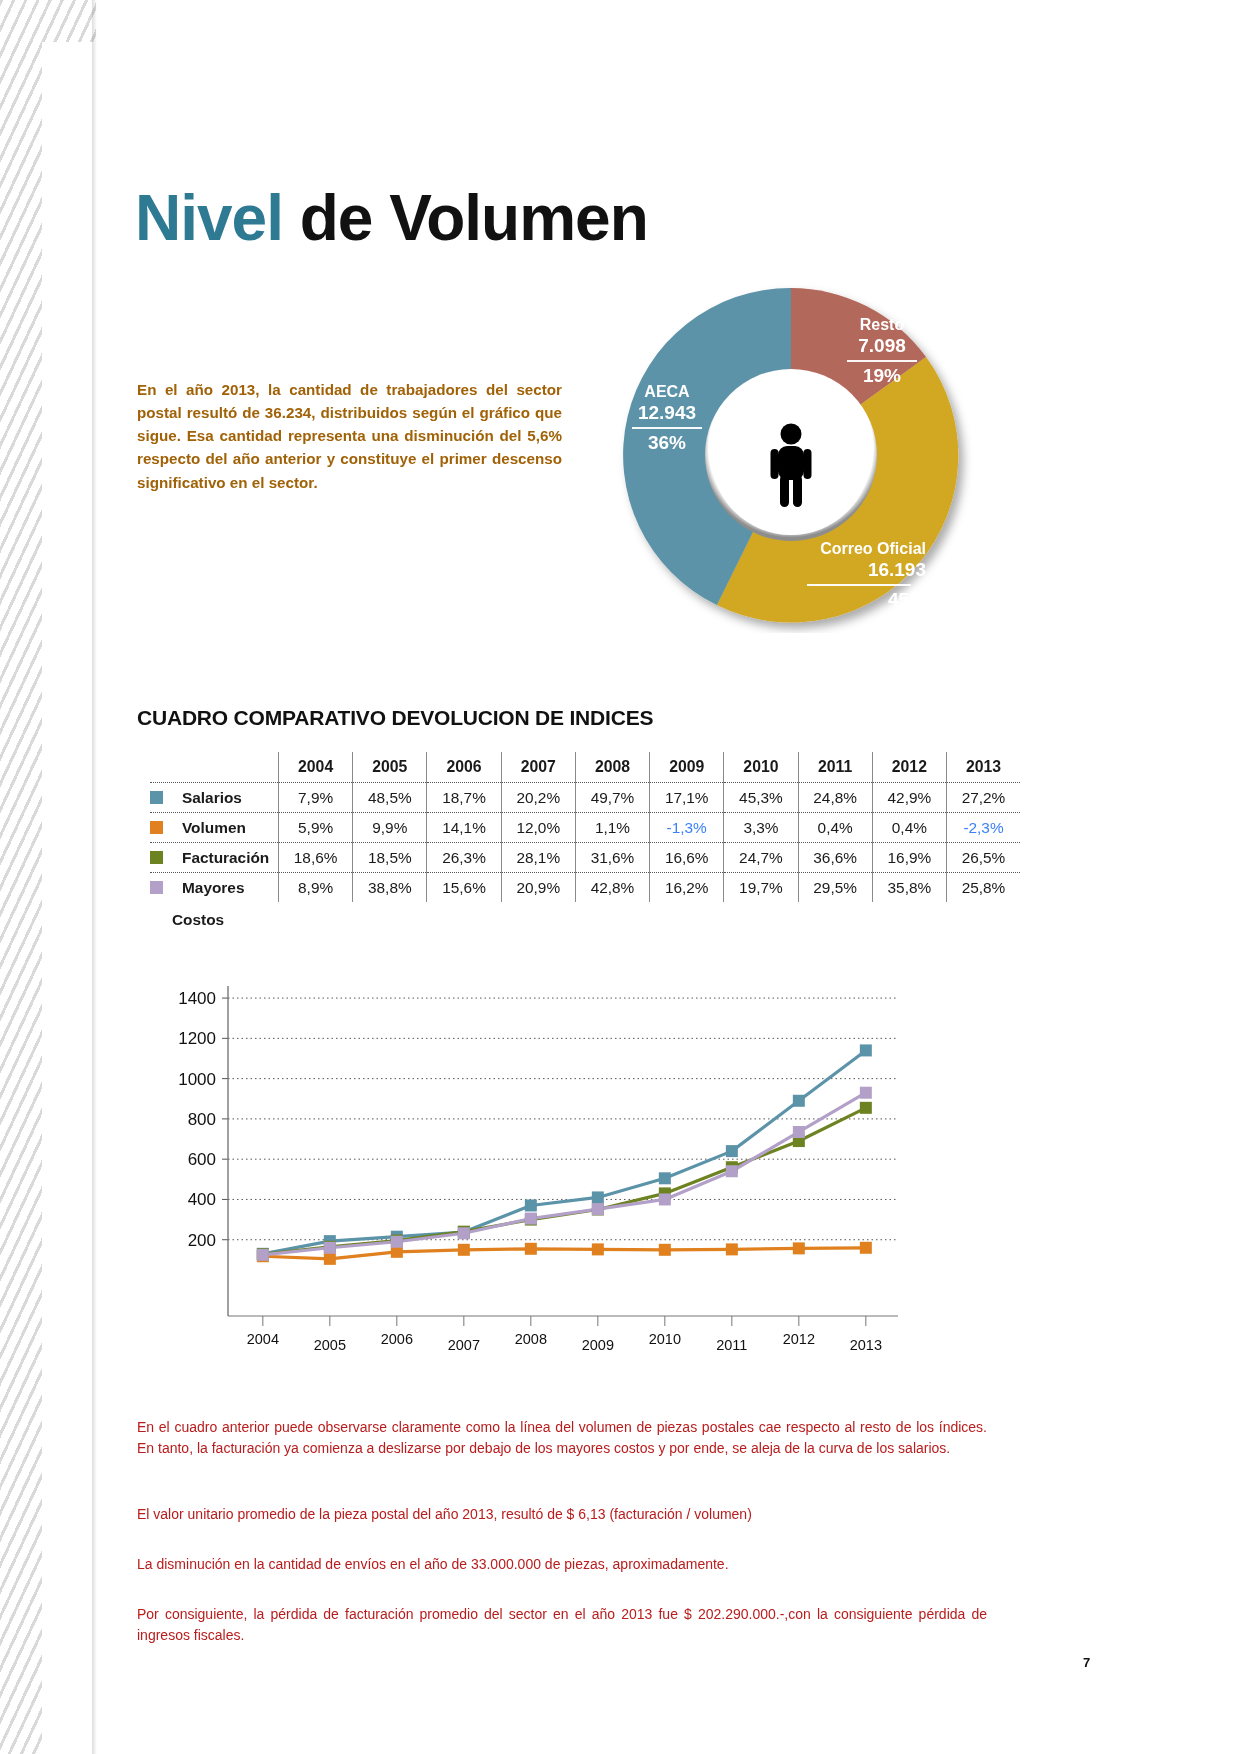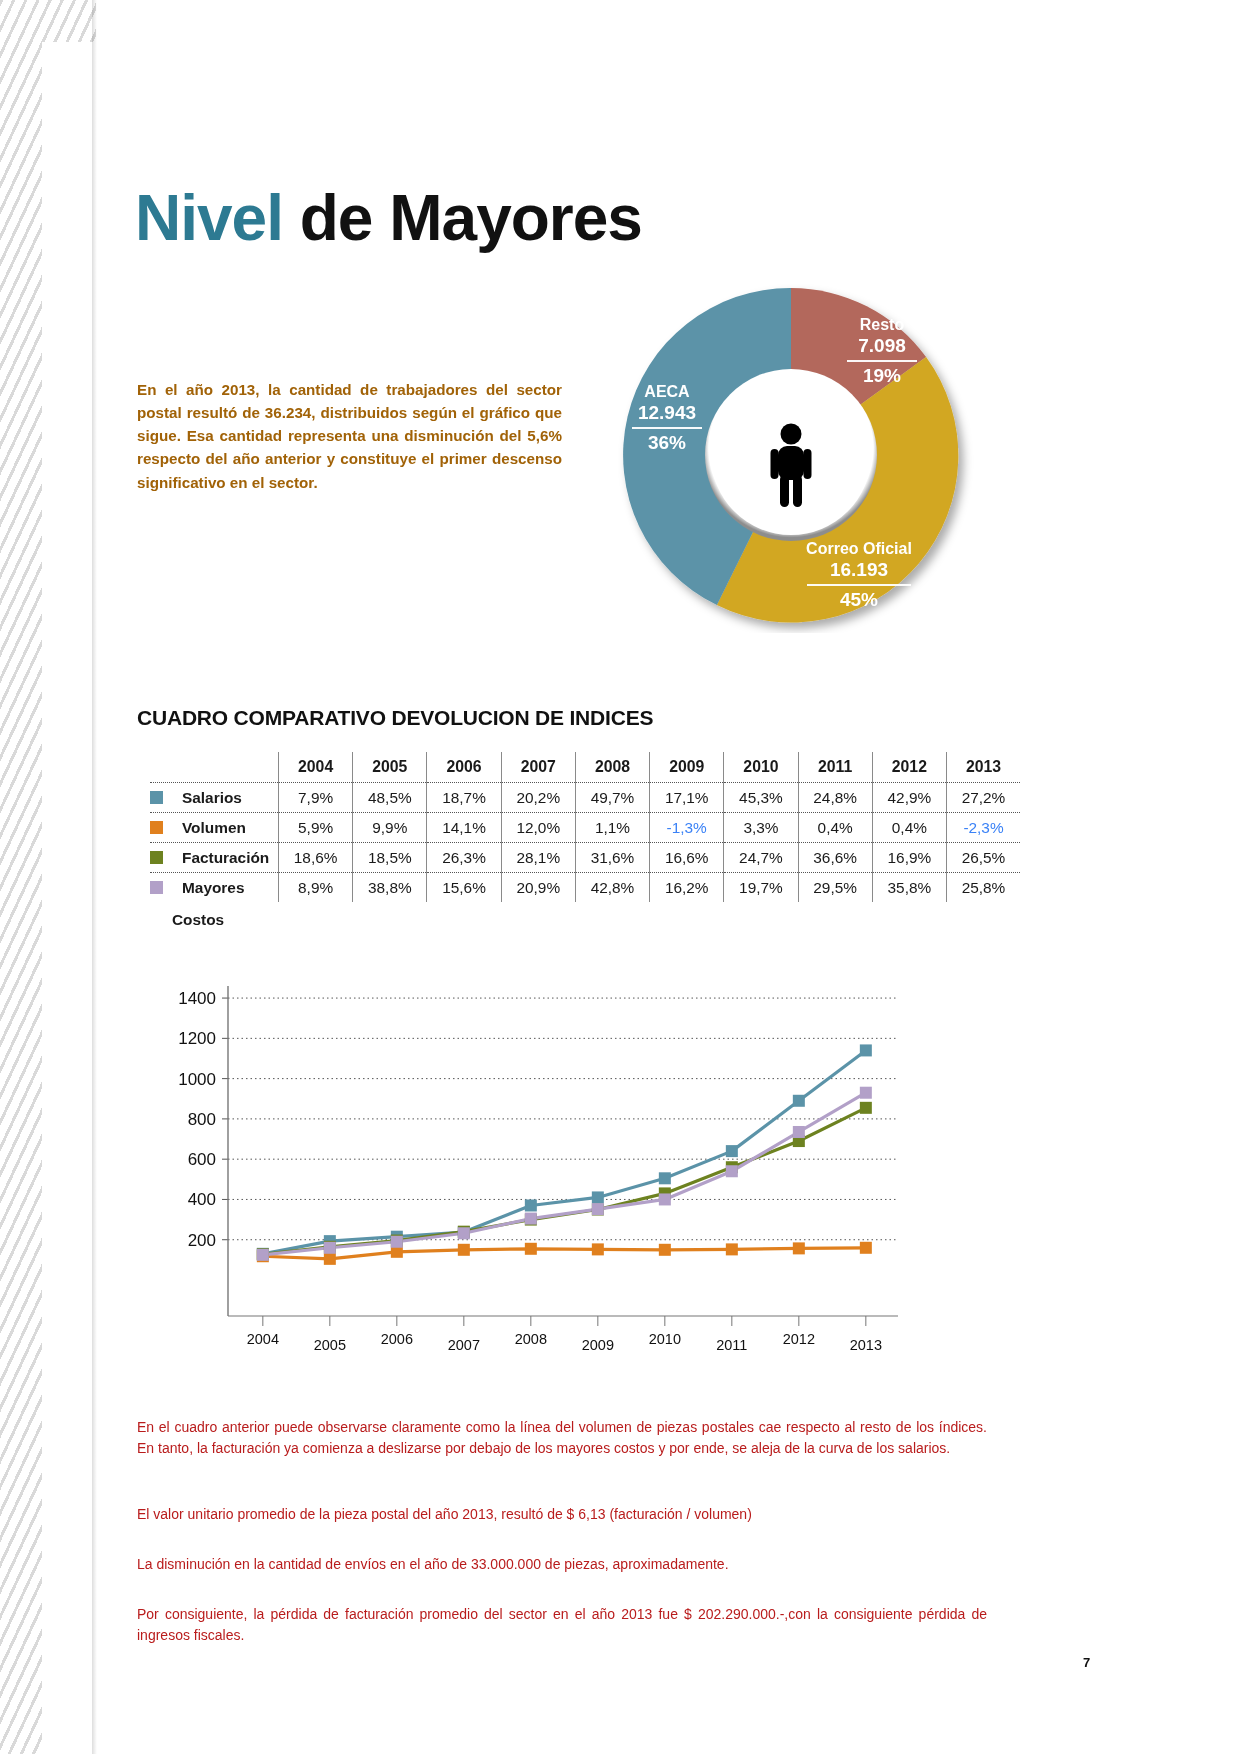--- a/index.html
+++ b/index.html
@@ -42,21 +42,21 @@
   
   .donut-wrap{position:absolute;left:596px;top:278px;width:390px;height:355px;}
   .donut-svg{position:absolute;left:0;top:0;}
   .donut-lbl{position:absolute;color:#ffffff;font-weight:bold;text-align:center;line-height:1.18;}
   .donut-lbl .l-name{font-size:16px;display:block;}
   .donut-lbl .l-val{font-size:19px;display:block;}
   .donut-lbl .l-rule{display:block;height:2px;background:#ffffff;margin:3px auto 3px auto;width:70px;opacity:.95;}
   .donut-lbl .l-pct{font-size:19px;display:block;}
   .lbl-resto{left:232px;top:38px;width:108px;}
   .lbl-aeca{left:16px;top:105px;width:110px;}
-  .lbl-correo{left:196px;top:262px;width:134px;}
+  .lbl-correo{left:196px;top:262px;width:134px;text-align:right;}
   .lbl-correo .l-rule{width:104px;}
 
   
   .person{position:absolute;left:171px;top:145px;width:48px;height:84px;}
 
   
   .sec-head{
     position:absolute;left:137px;top:694px;font-size:21px;font-weight:bold;
     letter-spacing:-0.2px;color:#111;white-space:nowrap;margin-top:12px;
   }
@@ -105,21 +105,21 @@
 </style>
 </head>
 <body>
 
 <div class="hatch-top"></div>
 <div class="hatch-left"></div>
 <div class="white-panel"></div>
 <div class="shadow-edge"></div>
 
 <h1 class="page-title">
-  <span class="t-accent">Nivel</span><span class="t-dark"> de Mayores</span>
+  <span class="t-accent">Nivel</span><span class="t-dark"> de Volumen</span>
 </h1>
 
 <p class="intro-par">En el año 2013, la cantidad de trabajadores del sector postal resultó de 36.234, distribuidos según el gráfico que sigue. Esa cantidad representa una disminución del 5,6% respecto del año anterior y constituye el primer descenso significativo en el sector.</p>
 
 <div class="donut-wrap">
   <svg class="donut-svg" width="390" height="355" viewBox="0 0 390 355">
     <defs>
       <radialGradient id="holeShade" cx="50%" cy="46%" r="52%">
         <stop offset="72%" stop-color="#ffffff"></stop>
         <stop offset="92%" stop-color="#ffffff"></stop>

